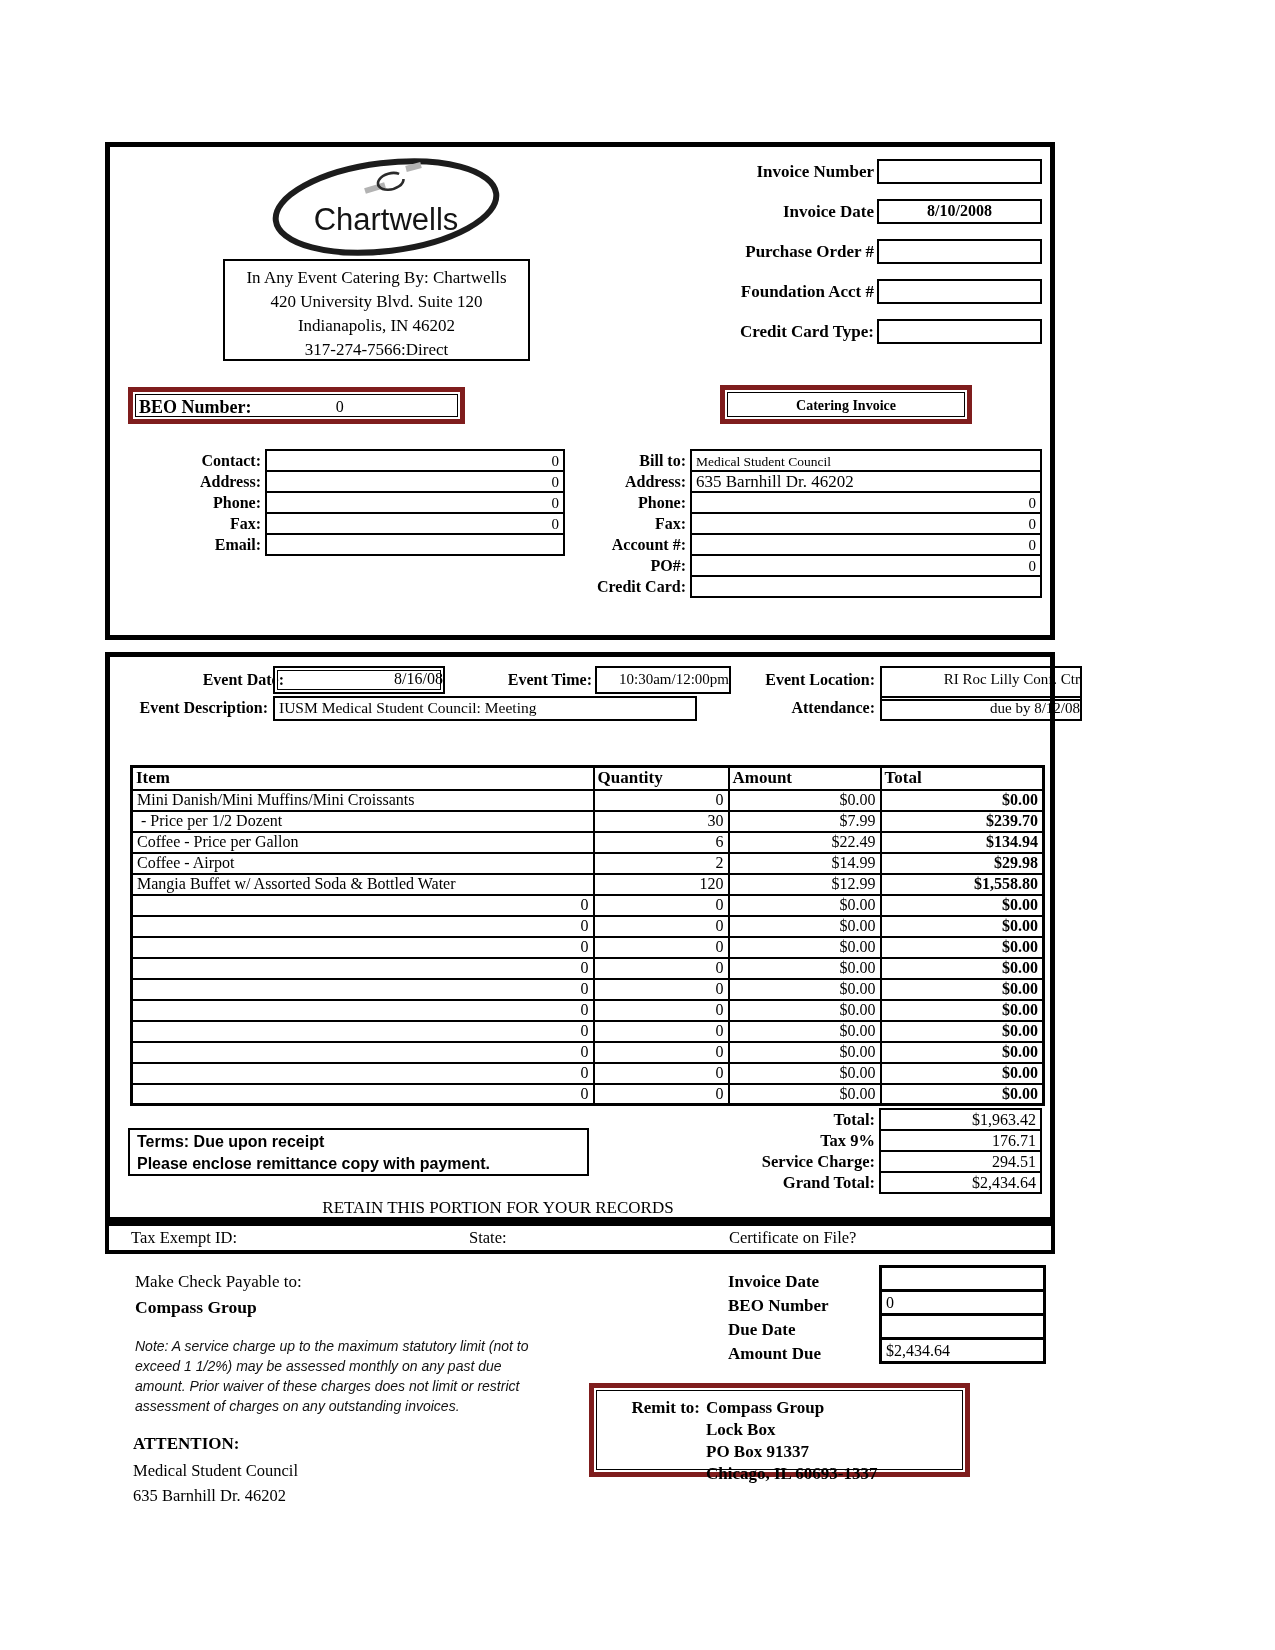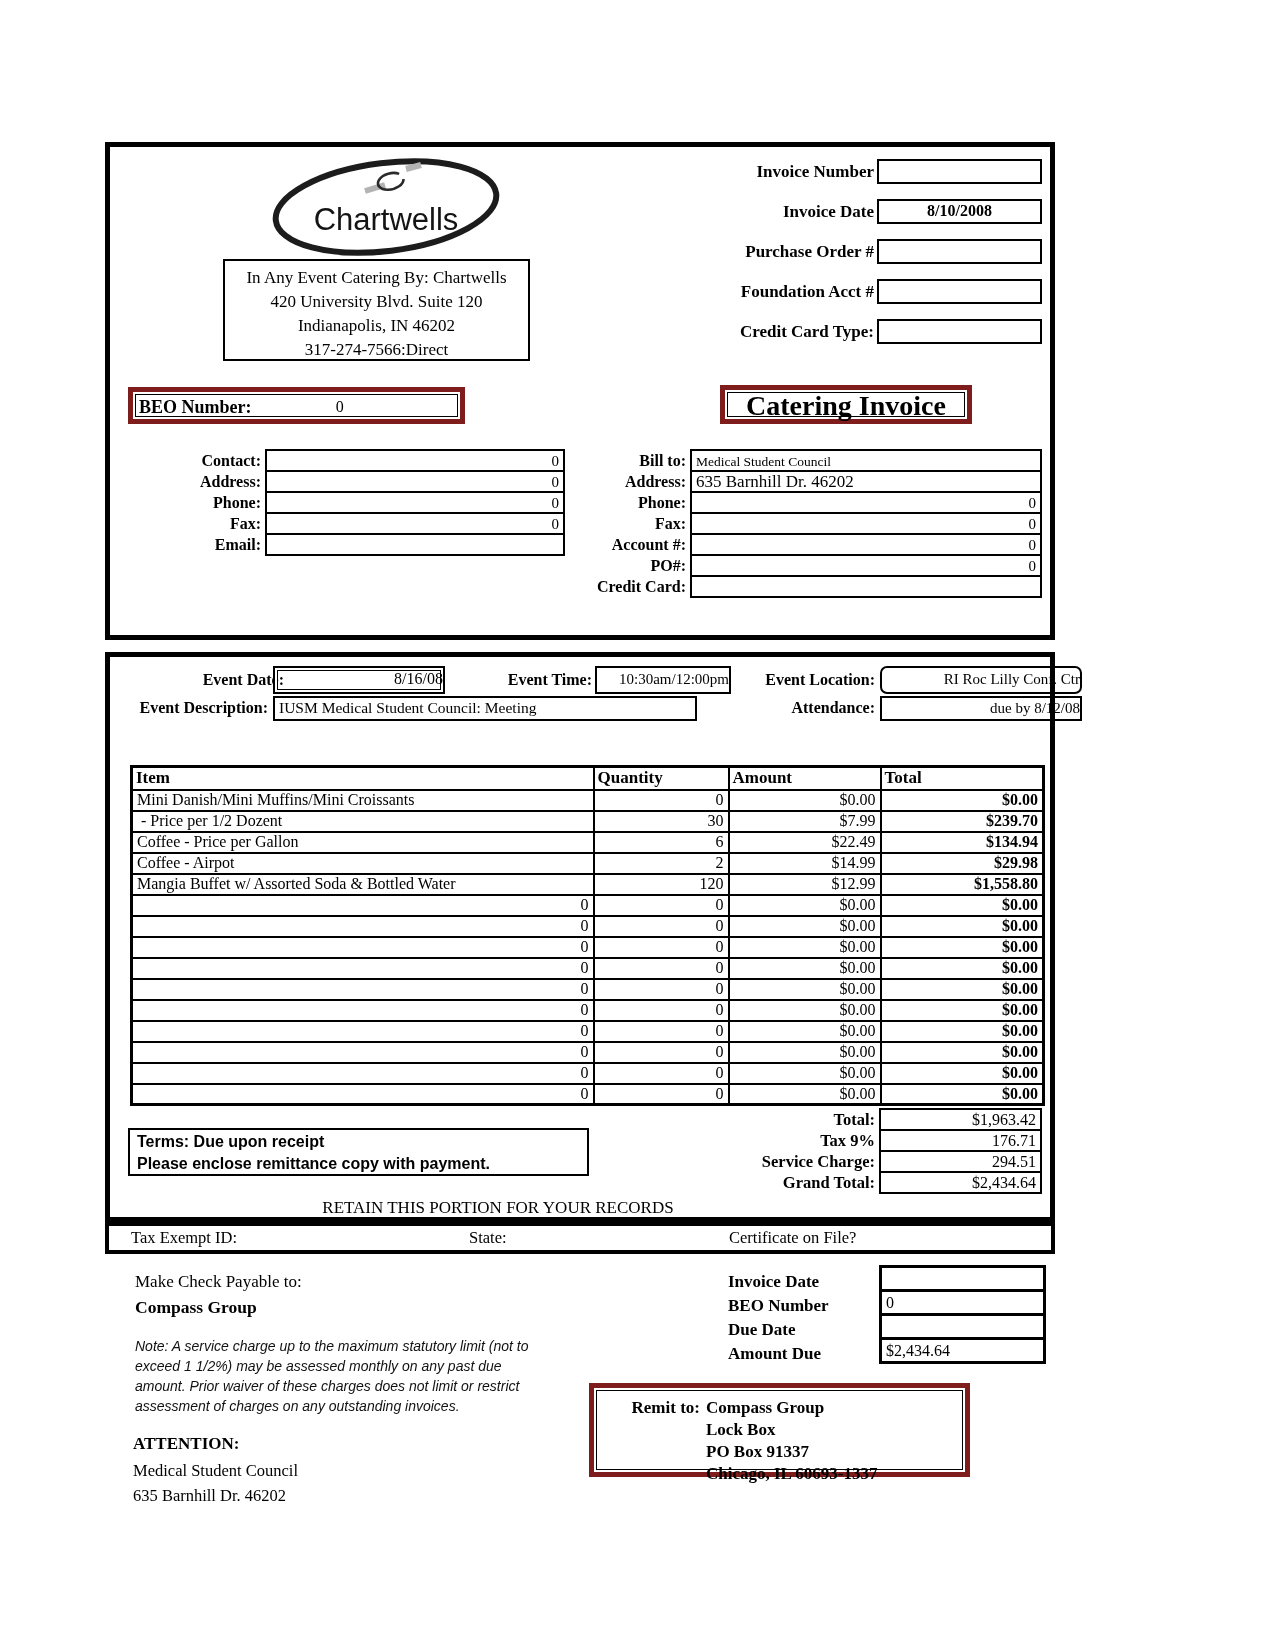--- a/index.html
+++ b/index.html
@@ -25,21 +25,21 @@
   .hrow { display: flex; justify-content: flex-end; height: 25px; margin-bottom: 15px; }
   .hlabel { font-weight: bold; font-size: 17px; line-height: 25px; padding-right: 3px; }
   .hbox { width: 165px; border: 2px solid #000; font-size: 16px; font-weight: bold;
     text-align: center; line-height: 20px; }
 
   .beo-box { position: absolute; left: 18px; top: 240px; width: 337px; height: 37px; }
   .beo-label { position: absolute; left: 6px; top: 5px; font-weight: bold; font-size: 18px; }
   .beo-value { position: absolute; left: 62%; top: 6px; font-size: 16px; }
 
   .title-box { position: absolute; left: 610px; top: 238px; width: 252px; height: 39px;
-    text-align: center; font-weight: bold; font-size: 28px; line-height: 31px; }
+    text-align: center; font-weight: bold; font-size: 14px; line-height: 31px; }
 
   .contact-block { position: absolute; left: 3px; top: 302px; width: 458px; }
   .bill-to-block { position: absolute; left: 428px; top: 302px; width: 510px; }
   .crow { display: flex; }
   .crow + .crow { margin-top: -2px; }
   .clabel { width: 152px; text-align: right; font-weight: bold; font-size: 16px; line-height: 23px; padding-right: 4px; }
   .cbox  { width: 300px; height: 23px; border: 2px solid #000; font-size: 15px; line-height: 18px; padding: 1px 4px; }
   .bbox  { width: 352px; height: 23px; border: 2px solid #000; font-size: 15px; line-height: 18px; padding: 1px 4px; }
   .right { text-align: right; }
   .v-small { font-size: 13.5px; line-height: 19px; }
@@ -211,21 +211,21 @@
 
   <div class="section midbox">
 
     <div class="ev-label" style="left:16px; top:14px; width:158px;">Event Date:</div>
     <div class="ev-box dbl" style="left:163px; top:9px; width:172px; height:28px; font-size:16px; line-height:21px;">8/16/08</div>
 
     <div class="ev-label" style="left:350px; top:14px; width:132px;">Event Time:</div>
     <div class="ev-box" style="left:485px; top:9px; width:136px; height:28px; line-height:23px;">10:30am/12:00pm</div>
 
     <div class="ev-label" style="left:600px; top:14px; width:165px;">Event Location:</div>
-    <div class="ev-box" style="left:770px; top:9px; width:202px; height:28px; line-height:23px;border-radius:7px;">RI Roc Lilly Conf. Ctr</div>
+    <div class="ev-box" style="left:770px; top:9px; width:202px; height:35px; line-height:23px;">RI Roc Lilly Conf. Ctr</div>
 
     <div class="ev-label" style="left:0; top:42px; width:158px;">Event Description:</div>
     <div class="ev-box" style="left:163px; top:39px; width:424px; height:25px; text-align:left; padding-left:4px; line-height:20px; font-size:15.5px;">IUSM Medical Student Council: Meeting</div>
 
     <div class="ev-label" style="left:600px; top:42px; width:165px;">Attendance:</div>
     <div class="ev-box" style="left:770px; top:39px; width:202px; height:25px; line-height:20px;">due by 8/12/08</div>
 
     <table class="items">
       <colgroup>
           <col style="width:462px">

